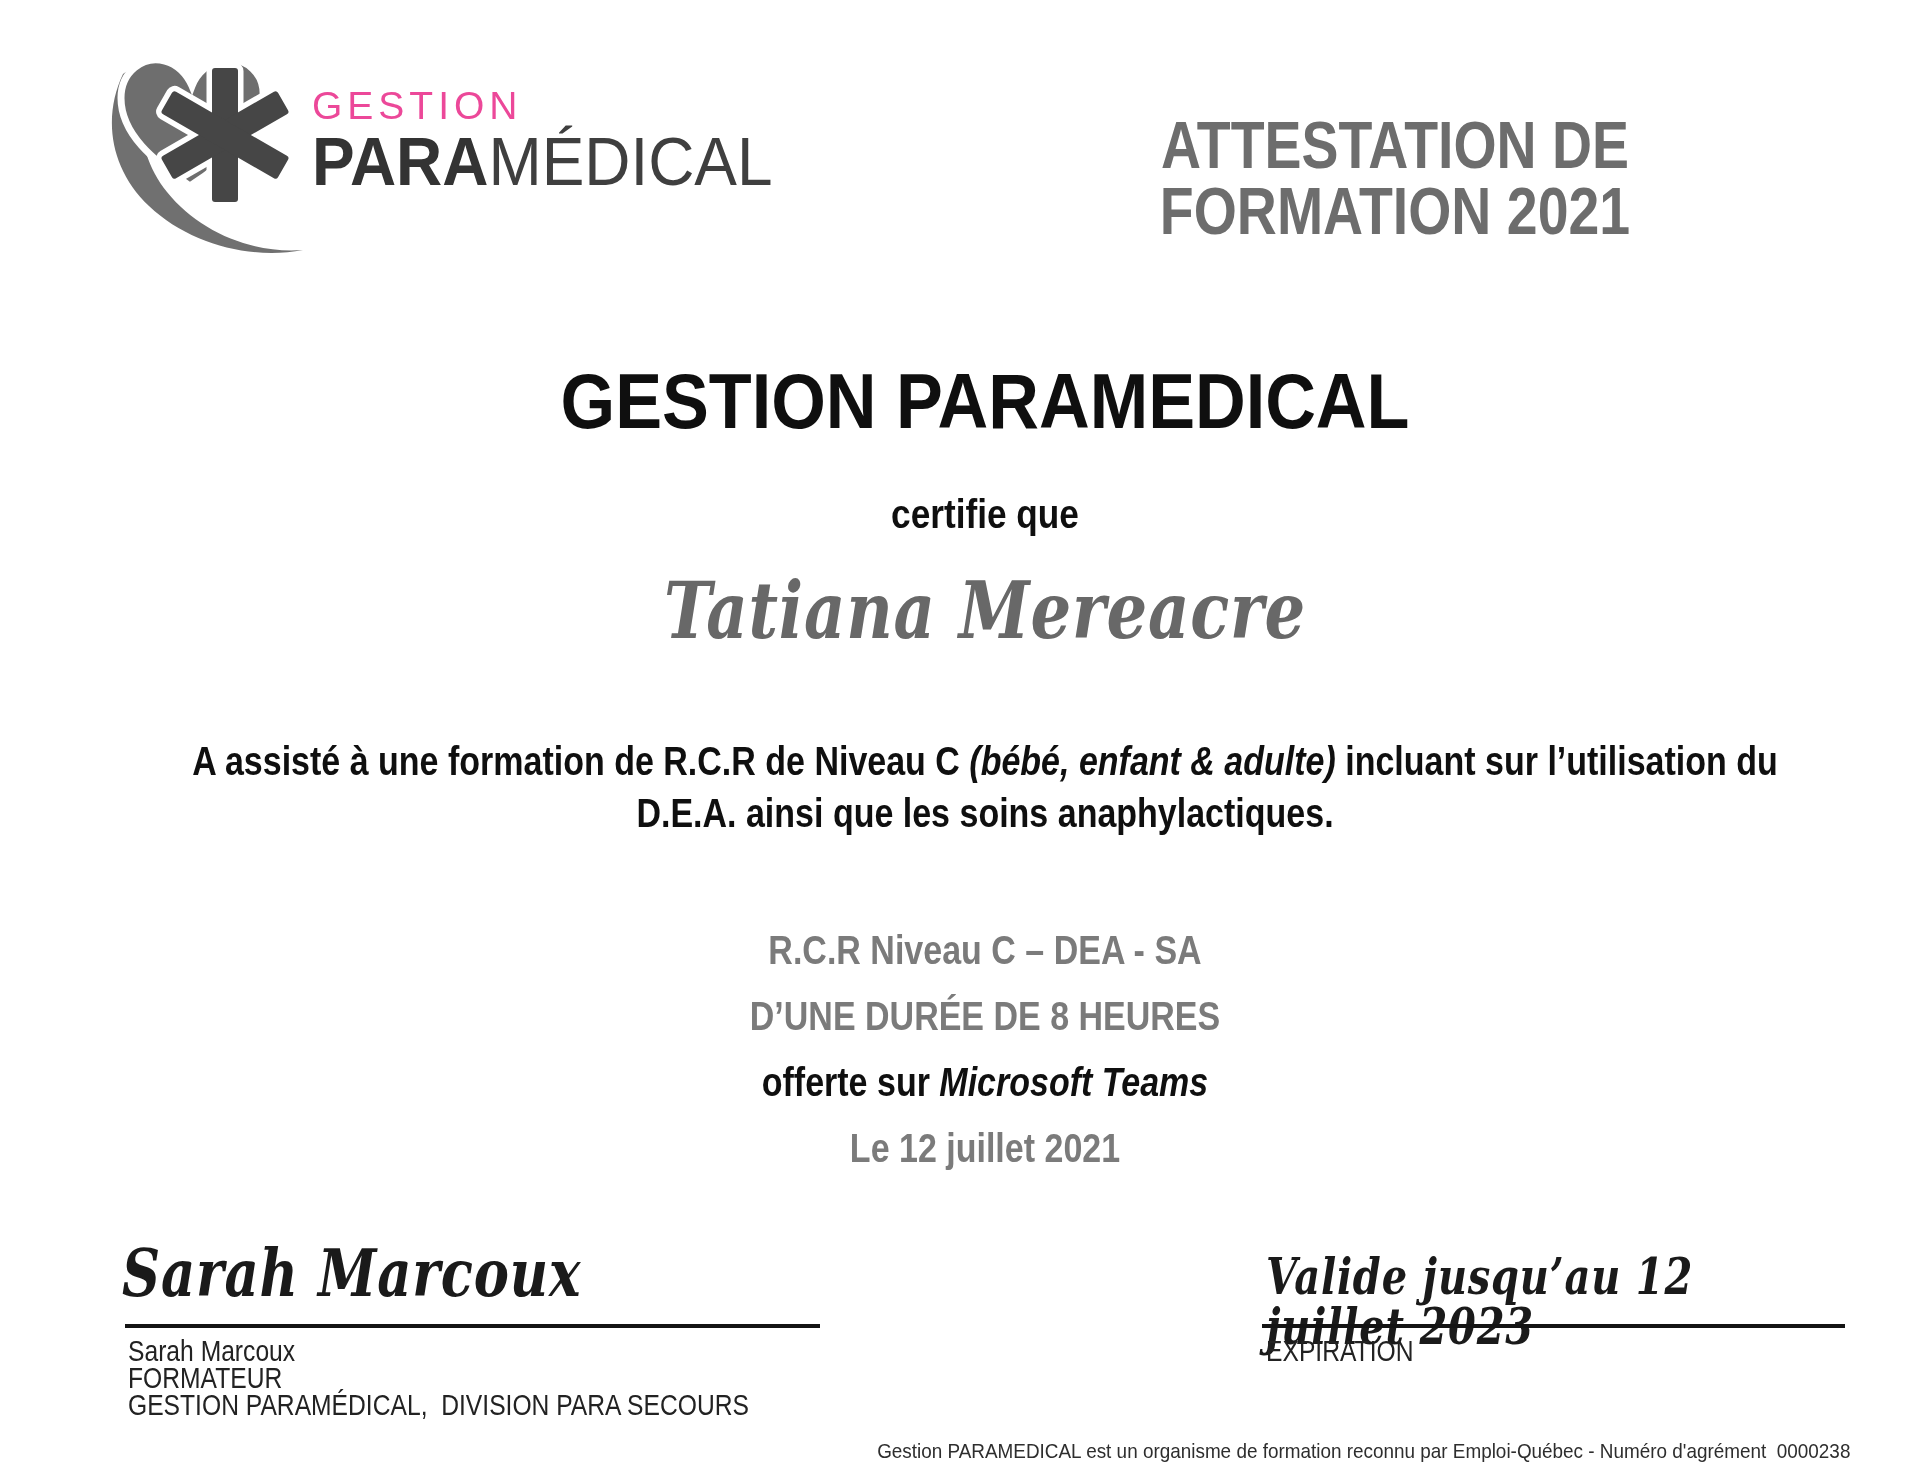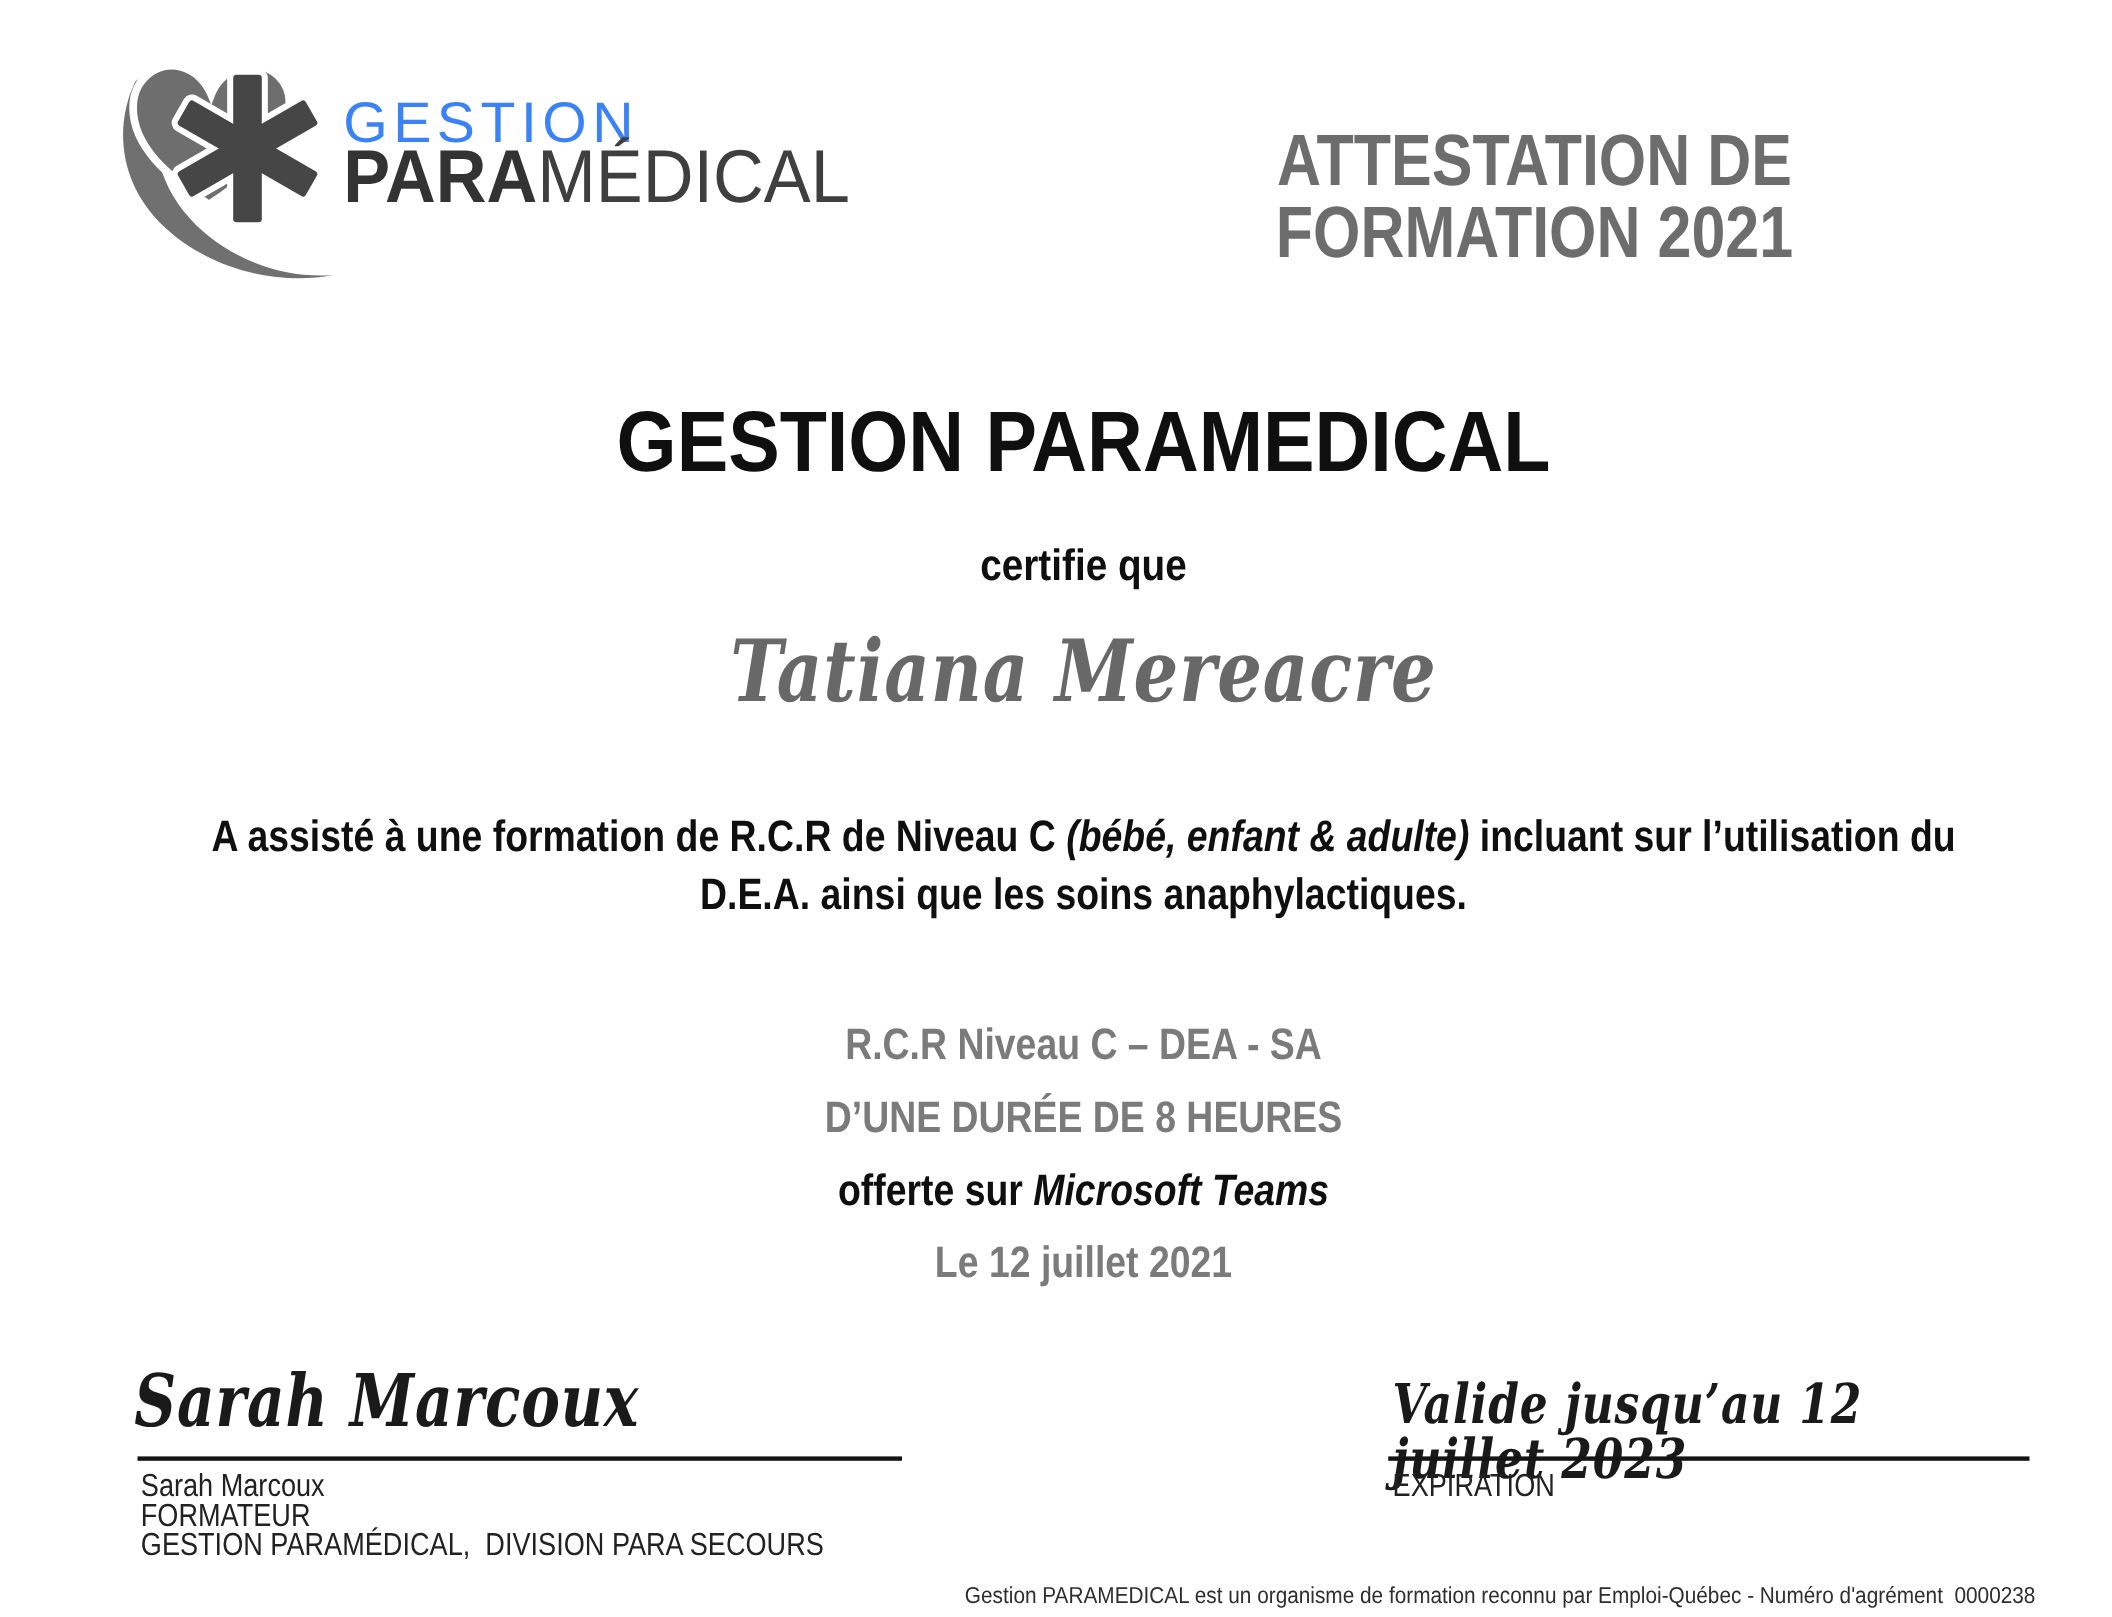--- a/index.html
+++ b/index.html
@@ -15,21 +15,21 @@
   .keepws{white-space:pre-wrap;}
   .script{
     font-family:"DejaVu Serif",serif;font-style:italic;font-weight:bold;
     letter-spacing:1px;
   }
   .gray-head{color:#6d6d6d;}
   .gray-mid{color:#7b7b7b;}
   .black-txt{color:#0f0f0f;}
   .rule{background:#141414;height:4px;}
   
-  .logo-line1{font-size:52px;letter-spacing:5px;color:#3b82f6;}
+  .logo-line1{font-size:39px;letter-spacing:5px;color:#ec4899;}
   .logo-line2{font-size:68px;color:#3f3f3f;letter-spacing:0px;transform:scaleX(0.94);transform-origin:0 50%;}
   .logo-line2 .bold-part{font-weight:bold;color:#333;}
   
   .attest-title{font-size:66px;font-weight:bold;transform:scaleX(0.84);}
   .org-title{font-size:78px;font-weight:bold;transform:scaleX(0.90);}
   .certifie{font-size:40px;font-weight:bold;transform:scaleX(0.88);}
   .recipient{font-size:78px;color:#686868;transform:scaleX(0.82);}
   .statement{font-size:40px;font-weight:bold;transform:scaleX(0.85);}
   .midline{font-size:40px;font-weight:bold;transform:scaleX(0.85);}
   .sig-script{font-size:66px;color:#1a1a1a;transform:scaleX(0.80);}

